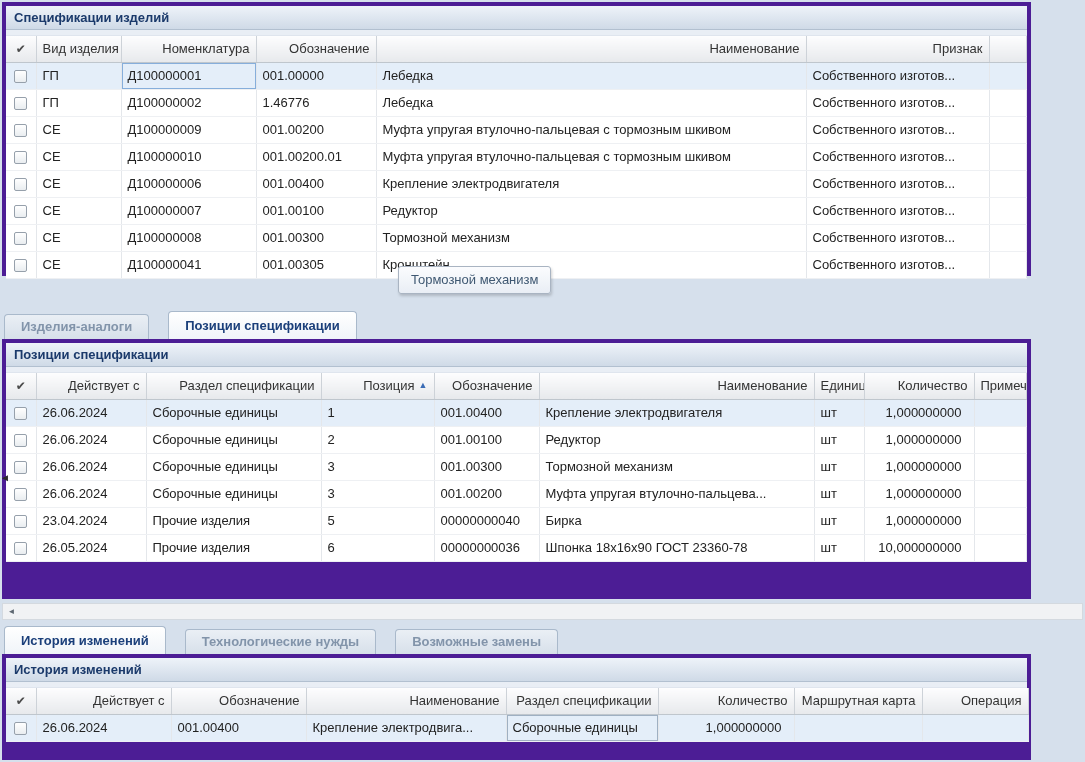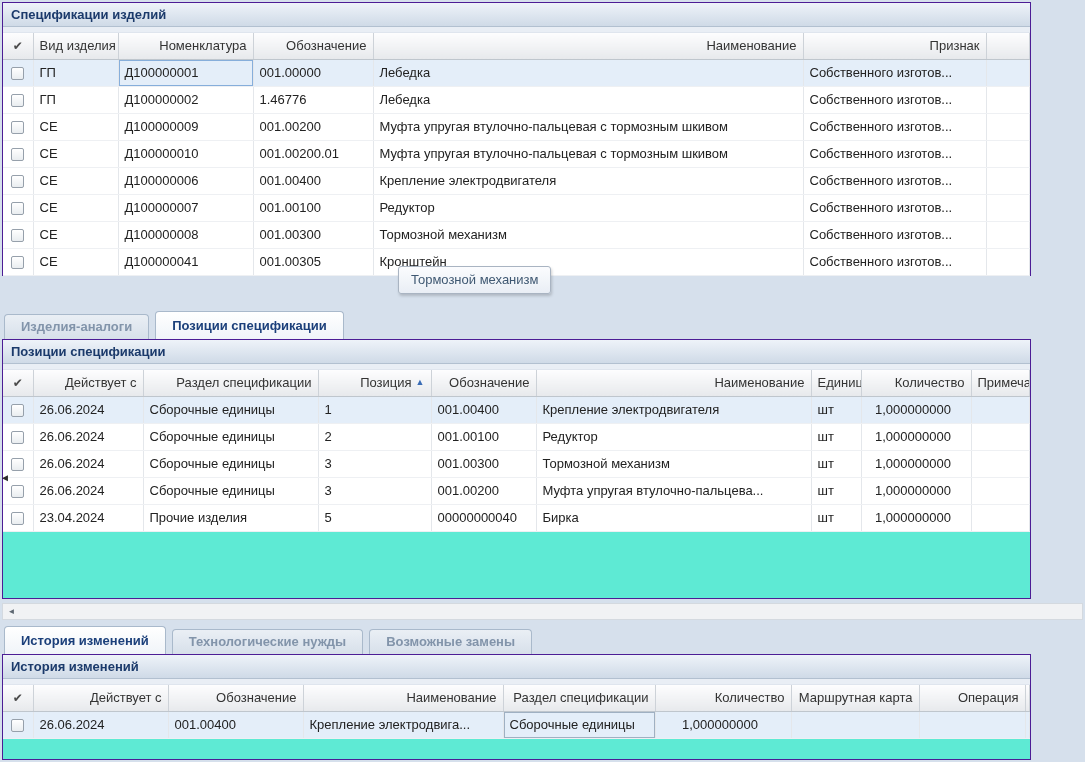--- a/index.html
+++ b/index.html
@@ -1,41 +1,41 @@
 <!DOCTYPE html>
 <html><head>
 <meta charset="utf-8">
 <style>
   *{box-sizing:border-box;margin:0;padding:0}
   html,body{width:1085px;height:762px;overflow:hidden;background:#d6e0ec;
     font-family:"Liberation Sans",sans-serif;font-size:13px;color:#222}
   .page{position:relative;width:1085px;height:762px}
 
-  .panel{position:absolute;left:2px;width:1029px;background:#5eead4;border:1px solid #4c1d95}
+  .panel{position:absolute;left:2px;width:1029px;background:#4c1d95;border:4px solid #4c1d95}
   .titlebar{height:24px;line-height:23px;padding-left:8px;font-weight:bold;color:#1b3a6b;
     background:linear-gradient(#eef3f9,#cfdae7);border-bottom:1px solid #b2c0d0}
   .spacer{height:6px;background:#e9eef5;border-bottom:1px solid #dfe5ee}
 
   table.grid{border-collapse:collapse;table-layout:fixed;width:100%}
   .grid th{height:26px;background:linear-gradient(#fdfdfe,#e7e9ec);border-right:1px solid #cdd2d8;
     border-bottom:1px solid #bfc6cd;font-weight:normal;text-align:right;padding:0 6px;
     overflow:hidden;white-space:nowrap;color:#333}
   .grid td{height:27px;border-right:1px solid #e4e7eb;border-bottom:1px solid #eef0f3;
     padding:0 6px;overflow:hidden;white-space:nowrap;background:#fff}
   .grid tr.sel td{background:#e4eef9}
   .grid td.focus-blue{background:#cbdff5;box-shadow:inset 0 0 0 1px #86aedb}
   .grid td.focus-gray{background:#c0cdda;box-shadow:inset 0 0 0 1px #9fb0c2}
   .grid .cbcol{width:30px;text-align:center;padding:0}
   .grid th.cbcol{color:#4a4a4a;font-size:12px}
-  .grid td.num{text-align:center;padding-right:12px}
+  .grid td.num{text-align:right;padding-right:12px}
   .checkbox{display:inline-block;width:13px;height:13px;border:1px solid #96a0ab;border-radius:2px;
     background:linear-gradient(#ffffff,#e9edf0);vertical-align:middle}
   .sort{color:#3a6cb5;font-size:9px;margin-left:4px;vertical-align:2px}
 
-  .tabs{position:absolute;left:2px;display:flex;align-items:flex-end;gap:6px;height:28px;padding-left:2px}
+  .tabs{position:absolute;left:2px;display:flex;align-items:flex-end;gap:19px;height:28px;padding-left:2px}
   .tab{height:25px;line-height:24px;padding:0 16px;border:1px solid #a9b9cb;border-bottom:none;
     border-radius:4px 4px 0 0;background:linear-gradient(#eaeff5,#d7e0ea);color:#8294aa;font-weight:bold;cursor:default}
   .tab.active{height:28px;line-height:27px;background:linear-gradient(#ffffff,#f0f4f9);color:#1b3f7a}
 
   .tooltip{position:absolute;left:398px;top:266px;height:28px;line-height:26px;padding:0 12px;
     background:linear-gradient(#fbfcfe,#e9eef5);border:1px solid #a9b4c2;border-radius:3px;
     color:#3f5872;box-shadow:1px 2px 3px rgba(0,0,0,.18);z-index:10}
 
   .hscroll{position:absolute;left:2px;top:603px;width:1081px;height:17px;background:#f1f2f4;
     border:1px solid #d4d9df;display:flex;align-items:center}
@@ -239,20 +239,31 @@
             <td class="cbcol"><span class="checkbox"></span></td>
             <td>23.04.2024</td>
             <td>Прочие изделия</td>
             <td>5</td>
             <td>00000000040</td>
             <td>Бирка</td>
             <td>шт</td>
             <td class="num">1,000000000</td>
             <td></td>
           </tr>
+          <tr>
+            <td class="cbcol"><span class="checkbox"></span></td>
+            <td>26.05.2024</td>
+            <td>Прочие изделия</td>
+            <td>6</td>
+            <td>00000000036</td>
+            <td>Шпонка 18х16х90 ГОСТ 23360-78</td>
+            <td>шт</td>
+            <td class="num">10,000000000</td>
+            <td></td>
+          </tr>
         </tbody>
       </table>
   </div>
 
   <div class="hscroll">
     <div class="arrow-btn">◄</div>
   </div>
 
   <span class="splitter-arrow">◄</span>
 

